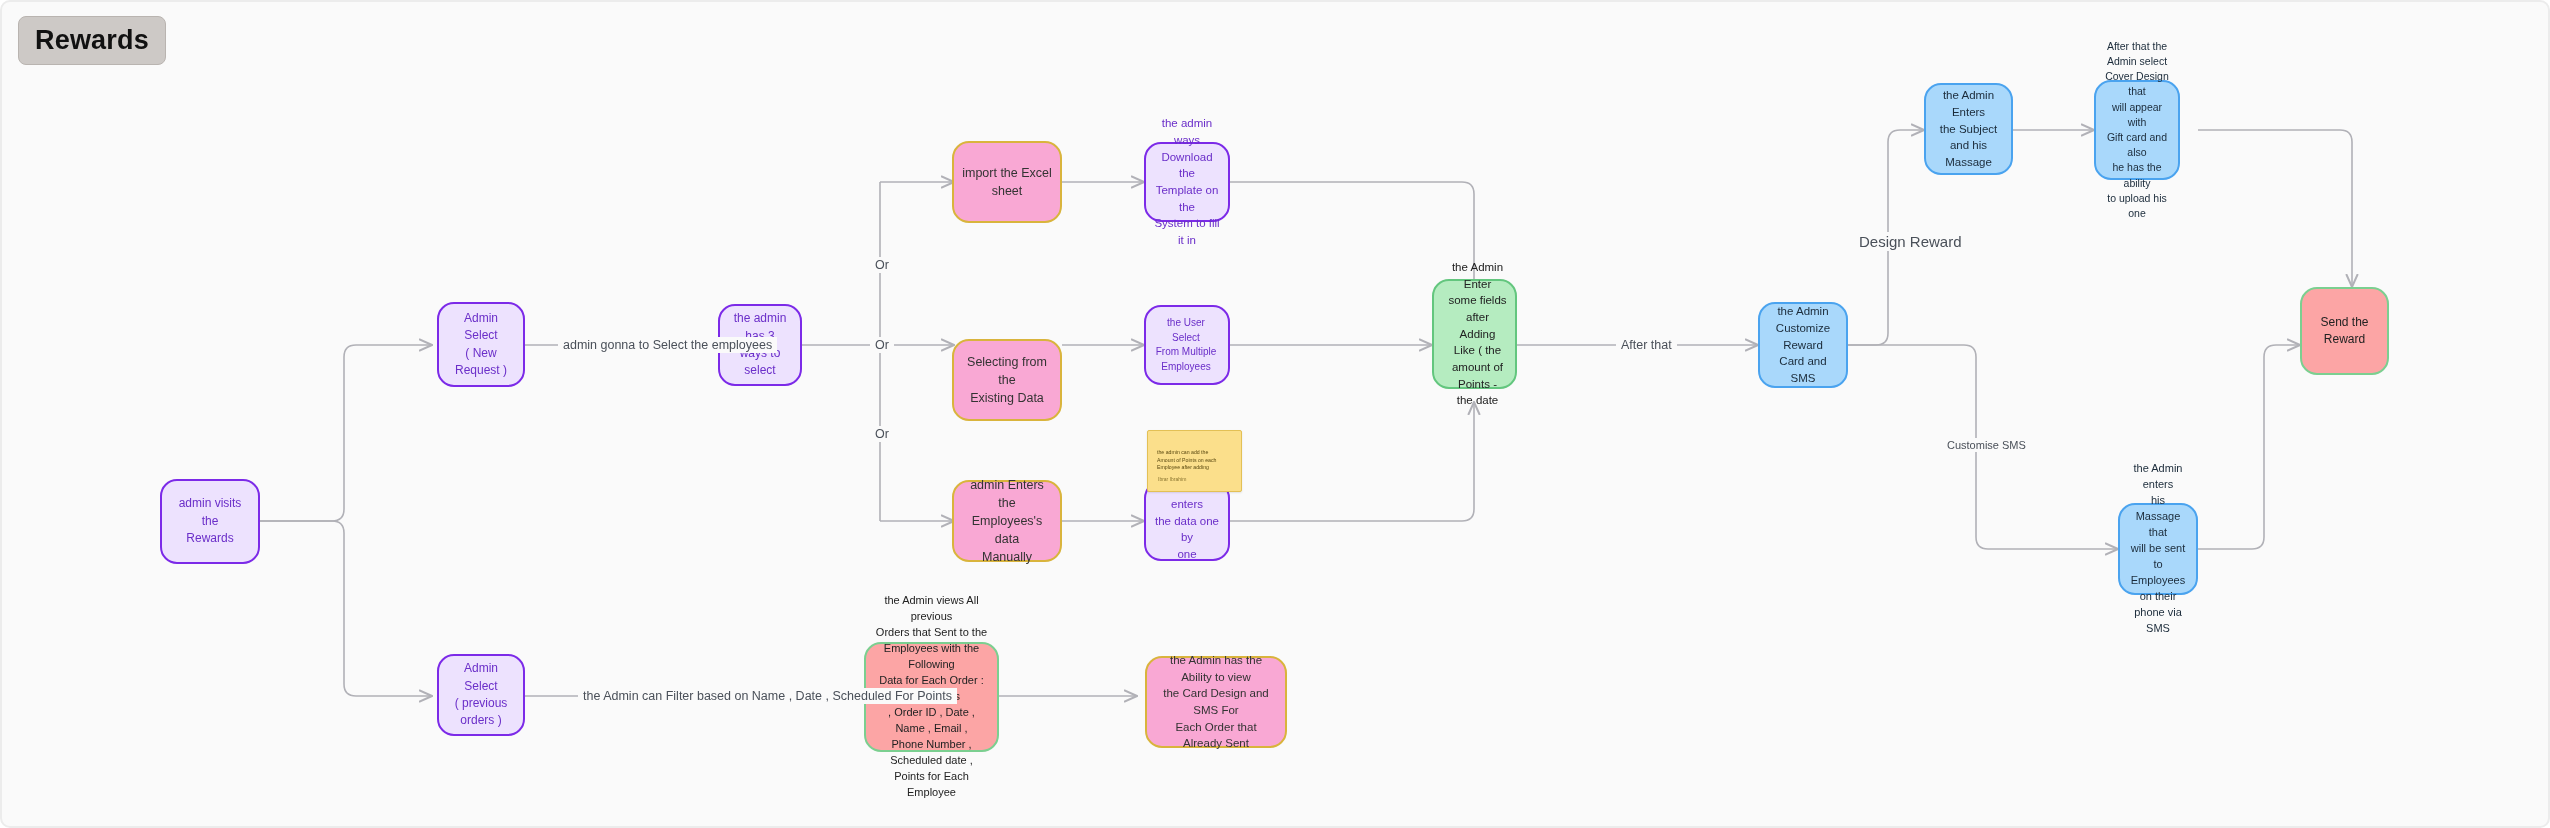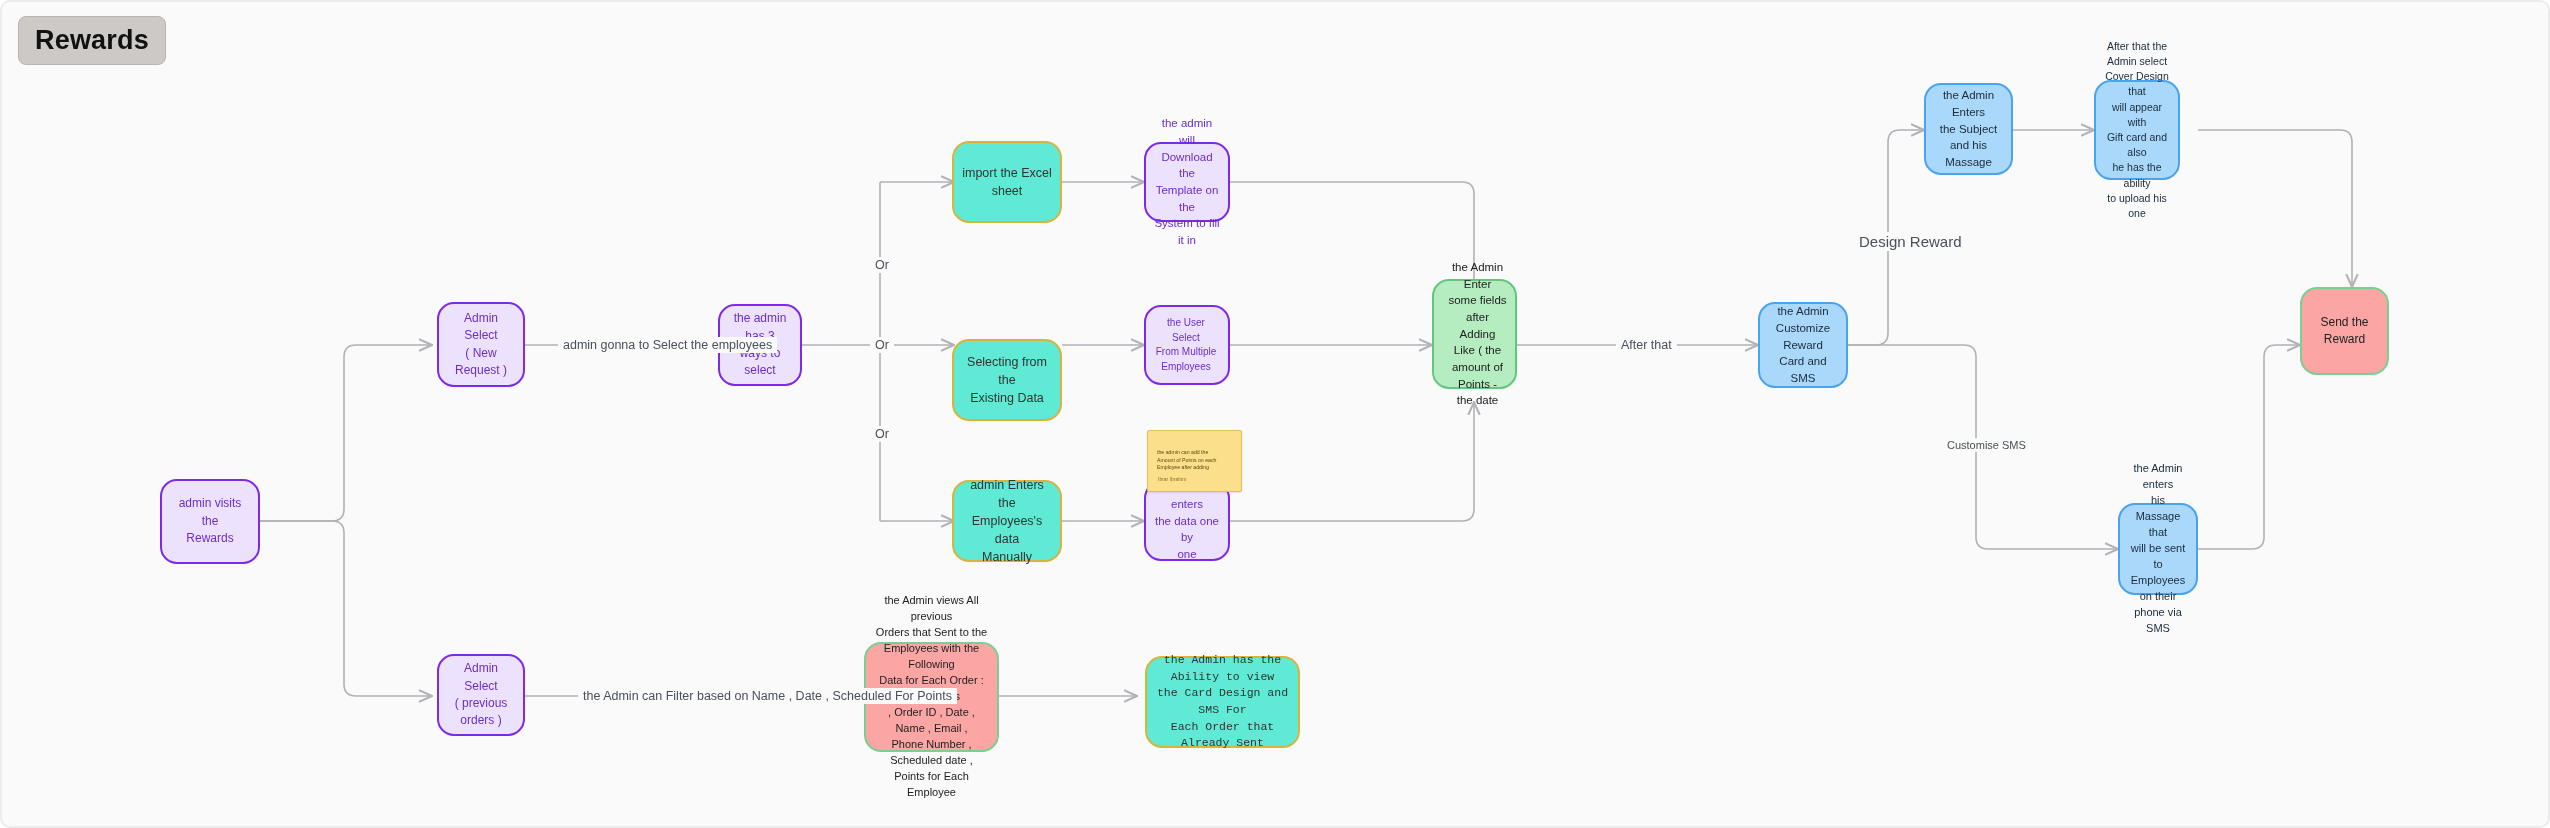--- a/index.html
+++ b/index.html
@@ -38,21 +38,21 @@
     display: flex;
     align-items: center;
     justify-content: center;
     text-align: center;
     border-radius: 17px;
     padding: 6px 8px;
     line-height: 1.45;
     white-space: pre-line;
   }
   .node.purple  { background: #ede2fe; border: 2.5px solid #7c2ae8; color: #6b2fc9; }
-  .node.yellow  { background: #5eead4; border: 2px solid #d9b43c; color: #333; }
+  .node.yellow  { background: #f9a8d4; border: 2px solid #d9b43c; color: #333; }
   .node.green   { background: #b5ecc0; border: 2px solid #63c67e; color: #222; }
   .node.green2  { background: #fca5a5; border: 2px solid #7bcf90; color: #222; }
   .node.blue    { background: #a9d8fb; border: 2px solid #4aa3ef; color: #1b2b3a; }
   .node.sticky  {
     background: #fbdf8b; border: 1px solid #e3c055; color: #5b4a12;
     display: block; text-align: left; padding: 10px 9px;
     border-radius: 2px; line-height: 1.5;
     box-shadow: 0 1px 2px rgba(0,0,0,.10);
   }
   .sticky .sig { position: absolute; left: 10px; bottom: 8px; font-size: 5px; color: #8a7530; }
@@ -124,21 +124,21 @@
 
   <div class="node purple" style="left:435px; top:300px; width:88px; height:85px; font-size:12px;">Admin Select
 ( New Request )</div>
 
   <div class="node purple" style="left:716px; top:302px; width:84px; height:82px; font-size:12px;">the admin has 3
 ways to select</div>
 
   <div class="node yellow" style="left:950px; top:139px; width:110px; height:82px; font-size:12.5px;">import the Excel
 sheet</div>
 
-  <div class="node purple" style="left:1142px; top:140px; width:86px; height:80px; font-size:11.5px;">the admin will
+  <div class="node purple" style="left:1142px; top:140px; width:86px; height:80px; font-size:11.5px;">the admin ways
 Download the
 Template on the
 System to fill it in</div>
 
   <div class="node yellow" style="left:950px; top:303px; width:110px; height:82px; font-size:12.5px;margin-top:34px;">Selecting from the
 Existing Data</div>
 
   <div class="node purple" style="left:1142px; top:303px; width:86px; height:80px; font-size:10px;padding-left:6px;">the User Select
 From Multiple
 Employees</div>
@@ -192,21 +192,21 @@
 ( previous orders )</div>
 
   <div class="node green2" style="left:862px; top:640px; width:135px; height:110px; font-size:11px;">the Admin views All previous
 Orders that Sent to the
 Employees with the Following
 Data for Each Order : Total Points
 , Order ID , Date , Name , Email ,
 Phone Number , Scheduled date ,
 Points for Each Employee</div>
 
-  <div class="node yellow" style="left:1143px; top:654px; width:155px; height:92px; font-size:11.5px;font-family:Liberation Mono, monospace;">the Admin has the Ability to view
+  <div class="node yellow" style="left:1143px; top:654px; width:142px; height:92px; font-size:11.5px;">the Admin has the Ability to view
 the Card Design and SMS For
 Each Order that Already Sent</div>
 
   <div class="edge-label" style="left:556px; top:335px;">admin gonna to Select the employees</div>
 
   <div class="edge-label" style="left:868px; top:255px;">Or</div>
   <div class="edge-label" style="left:868px; top:335px;">Or</div>
   <div class="edge-label" style="left:868px; top:424px;">Or</div>
 
   <div class="edge-label" style="left:1614px; top:335px;">After that</div>

